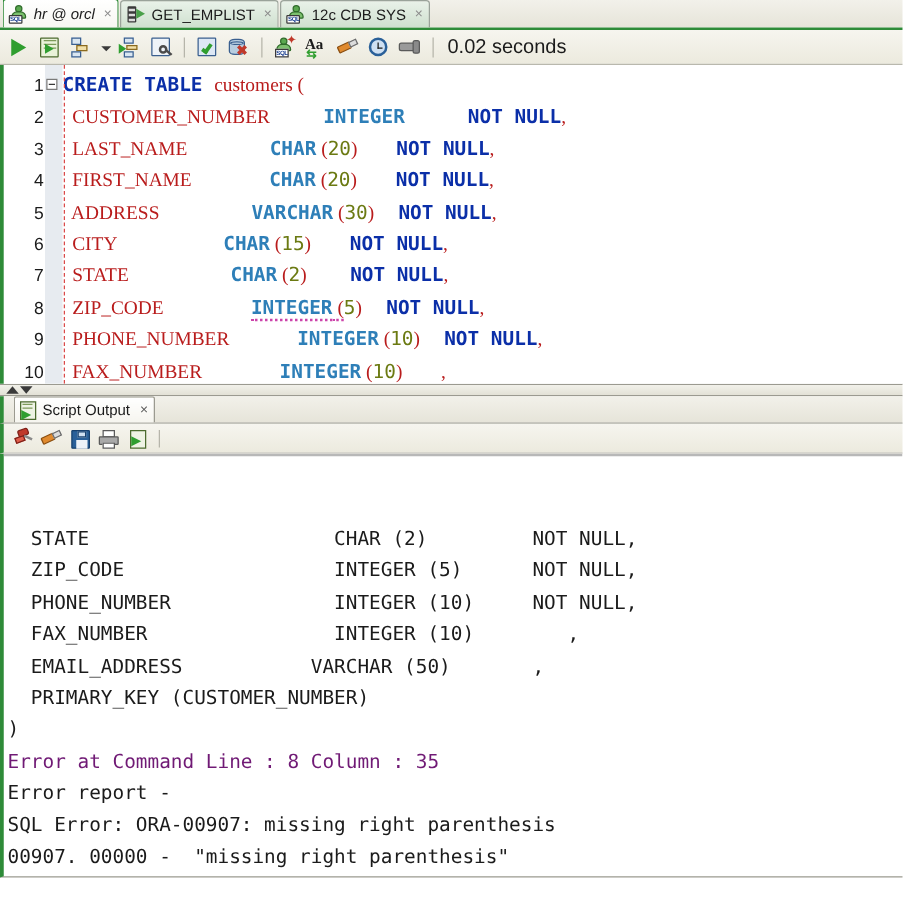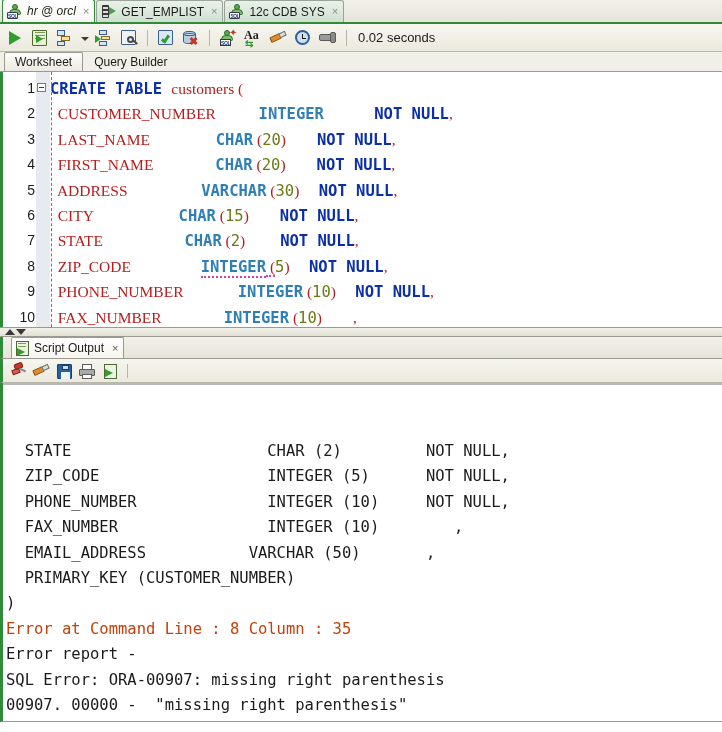--- a/index.html
+++ b/index.html
@@ -55,21 +55,21 @@
   .toolbar{
     height:28px;box-sizing:border-box;
     background:linear-gradient(to bottom,#f6f5ef 0%,#eceade 100%);
     border-bottom:1px solid #b9b8ad;
     display:flex;align-items:center;gap:3px;padding:0 4px;
   }
   .tbtn{width:22px;height:22px;position:relative;display:inline-block;border-radius:2px;}
   .tsep{width:1px;height:16px;background:#b6b5aa;margin:0 4px;}
   .tdrop{width:11px;height:22px;position:relative;}
   .tdrop:after{content:"";position:absolute;left:2px;top:10px;border-left:4px solid transparent;border-right:4px solid transparent;border-top:4px solid #3a3a3a;}
-  .elapsed{font-size:13px;color:#1b1b1b;margin-left:4px;white-space:nowrap;}
+  .elapsed{font-size:16px;color:#1b1b1b;margin-left:4px;white-space:nowrap;}
 
   
   .g-play{position:absolute;left:5px;top:4px;width:0;height:0;border-left:12px solid #2f9e2f;border-top:7px solid transparent;border-bottom:7px solid transparent;}
   .g-sheet{position:absolute;left:3px;top:3px;width:15px;height:16px;background:#e9f2d9;border:1px solid #4c6b2f;box-sizing:border-box;border-radius:1px;}
   .g-sheet:after{content:"";position:absolute;left:3px;top:4px;width:0;height:0;border-left:7px solid #2f9e2f;border-top:4px solid transparent;border-bottom:4px solid transparent;}
   .g-sheet i{position:absolute;left:2px;top:1px;width:10px;height:1px;background:#7d9a5a;box-shadow:0 3px 0 #7d9a5a,0 6px 0 #7d9a5a;}
   .g-script{position:absolute;left:3px;top:3px;width:14px;height:16px;}
   .g-script .s1{position:absolute;left:0;top:0;width:8px;height:6px;background:#d9e6f2;border:1px solid #3a5f8f;box-sizing:border-box;}
   .g-script .s2{position:absolute;left:4px;top:6px;width:9px;height:5px;background:#f2e0a8;border:1px solid #8a6a1f;box-sizing:border-box;}
   .g-script .s3{position:absolute;left:0;top:11px;width:8px;height:5px;background:#d9e6f2;border:1px solid #3a5f8f;box-sizing:border-box;}
@@ -224,21 +224,21 @@
 
   .outpane{
     position:relative;box-sizing:border-box;
     height:339px;background:#ffffff;overflow:hidden;
     border-left:3px solid #2e8b38;
     border-bottom:1px solid #9b9a90;
     font-family:"DejaVu Sans Mono",monospace;font-size:15.5px;
     padding:2px 0 0 3px;white-space:pre;
   }
   .outpane .ol{height:25.4px;line-height:25.4px;color:#1b1b1b;}
-  .outpane .ol.blue{color:#c2410c;}
+  .outpane .ol.blue{color:#701a75;}
   .scrollshadow{position:absolute;left:0;right:0;top:0;height:2px;background:#b8b8b8;}
 </style>
 </head>
 <body>
 
 <div id="app">
 
   <div class="tabbar">
     <div class="ctab active">
       <span class="icon ico-conn">
@@ -338,28 +338,20 @@
     <span class="tbtn">
         <span class="g-tune">
           <span class="h"></span>
           <span class="f"></span>
         </span>
       </span>
     <span class="tsep"></span>
     <span class="elapsed">0.02 seconds</span>
   </div>
 
-  <div class="wsbar">
-    <div class="wstab active">
-        <span>Worksheet</span>
-      </div>
-    <div class="wstab">
-        <span>Query Builder</span>
-      </div>
-  </div>
 
   <div class="editor">
     <div class="gutter" id="gutter">
         <div class="ln">1</div>
         <div class="ln">2</div>
         <div class="ln">3</div>
         <div class="ln">4</div>
         <div class="ln">5</div>
         <div class="ln">6</div>
         <div class="ln">7</div>

